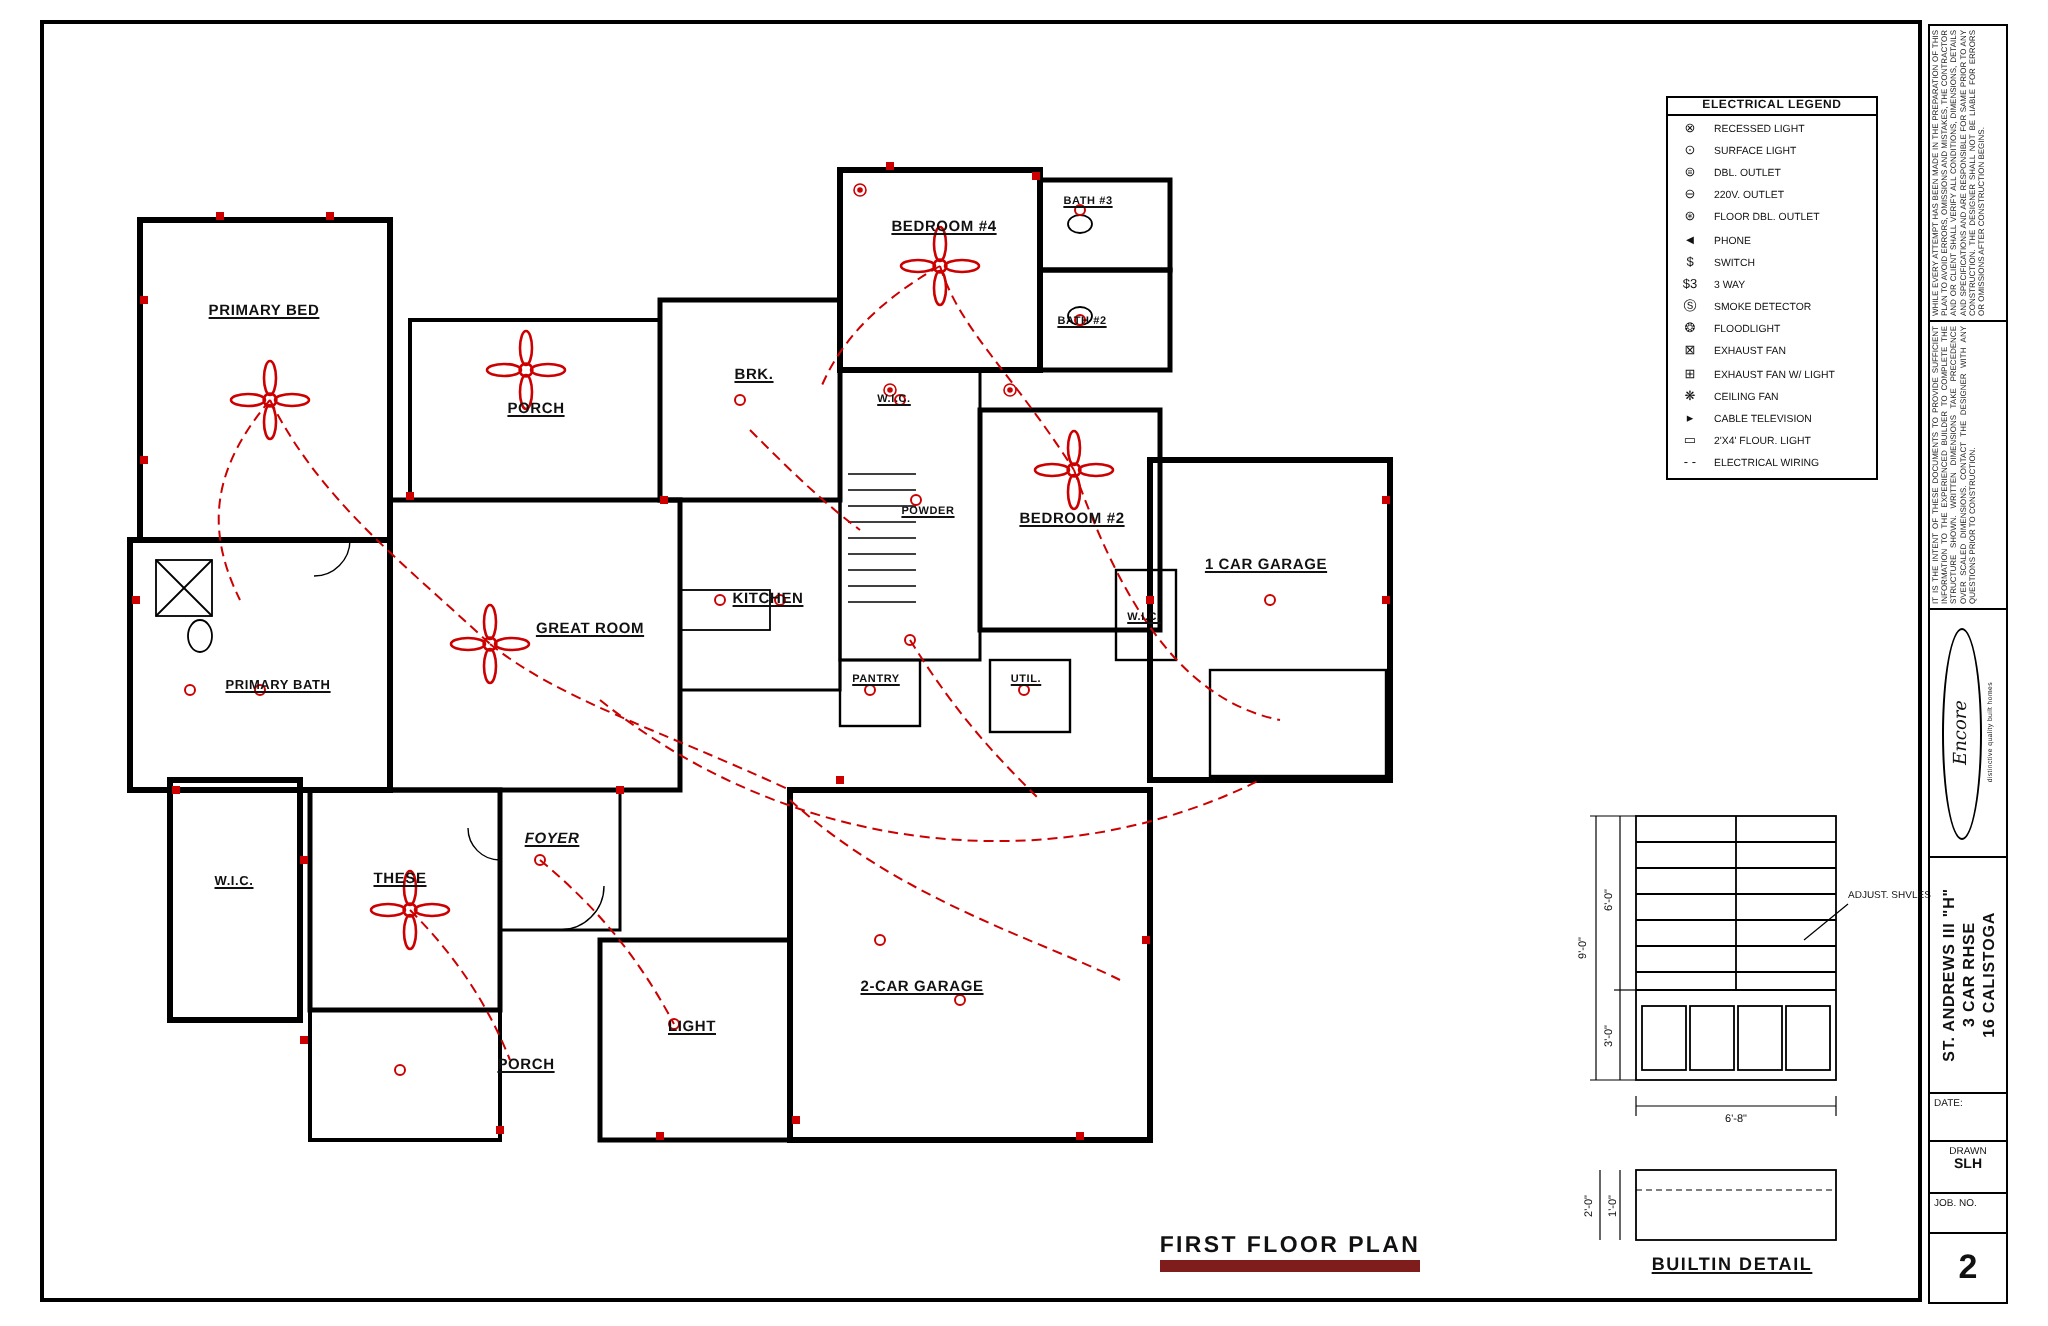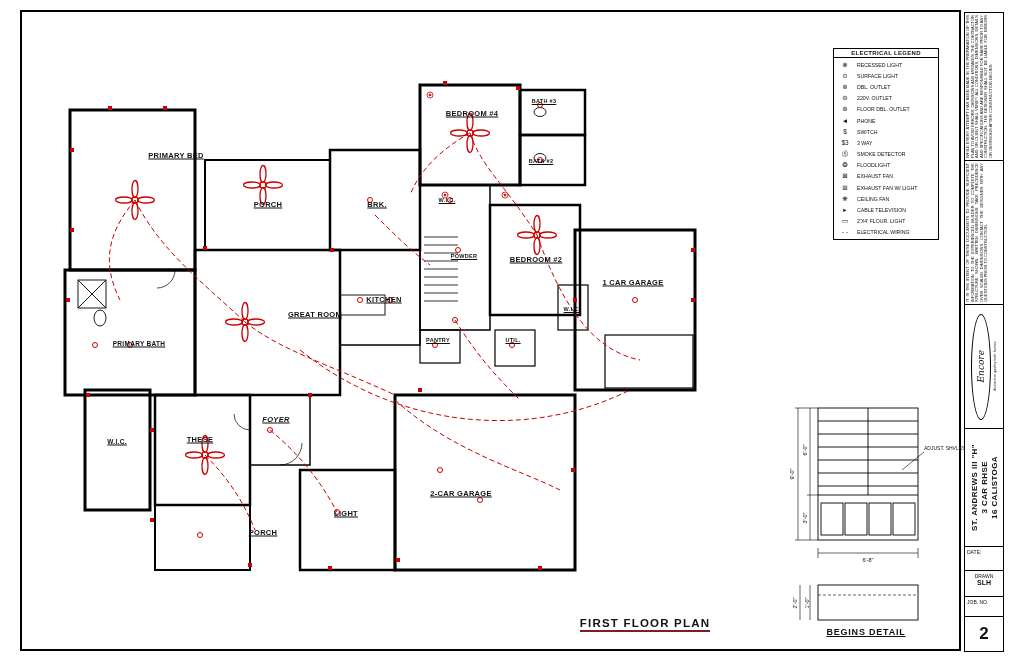--- a/index.html
+++ b/index.html
@@ -41,21 +41,21 @@
   .date-box{height:24px;font-size:5px;padding:2px;}
   .drawn-box{height:26px;text-align:center;}
   .drawn-box .lab{font-size:5px;display:block;margin-top:2px;}
   .drawn-box .val{font-size:7px;font-weight:bold;display:block;}
   .job-box{height:20px;font-size:5px;padding:2px;}
   .sheet-box{flex:1;display:flex;align-items:center;justify-content:center;
              font-size:17px;font-weight:bold;}
   
   .plan-title{position:absolute;left:556px;top:617px;width:178px;text-align:center;
               font-size:11.5px;font-weight:bold;letter-spacing:1.2px;}
-  .plan-title span{border-bottom:2px solid #7f1d1d;padding-bottom:1px;}
+  .plan-title span{border-bottom:6px solid #7f1d1d;padding-bottom:1px;}
   
   .bd-dim{position:absolute;transform:translate(-50%,-50%);font-size:5.5px;white-space:nowrap;}
   .bd-dim.vert{transform:translate(-50%,-50%) rotate(-90deg);}
   .bd-note{position:absolute;font-size:5px;line-height:5.5px;white-space:nowrap;}
   .bd-title{position:absolute;transform:translate(-50%,-50%);font-size:9px;font-weight:bold;
             letter-spacing:.8px;text-decoration:underline;white-space:nowrap;}
 </style>
 </head>
 <body>
 
@@ -225,31 +225,31 @@
       <line x1="818" y1="548" x2="818" y2="558" stroke-width="0.6"></line>
       <line x1="918" y1="548" x2="918" y2="558" stroke-width="0.6"></line>
       <line x1="902" y1="470" x2="924" y2="452" stroke-width="0.6"></line>
       <rect x="818" y="585" width="100" height="35"></rect>
       <line x1="818" y1="595" x2="918" y2="595" stroke-dasharray="3 2" stroke-width="0.6"></line>
       <line x1="800" y1="585" x2="800" y2="620" stroke-width="0.6"></line>
       <line x1="810" y1="585" x2="810" y2="620" stroke-width="0.6"></line>
     </g>
   </svg>
 
-  <span class="rl" style="left:132px;top:155px;margin-left:44px;">PRIMARY BED</span>
+  <span class="rl" style="left:132px;top:155px;">PRIMARY BED</span>
   <span class="rl" style="left:268px;top:204px;">PORCH</span>
-  <span class="rl" style="left:377px;top:204px;">BRK.</span>
+  <span class="rl" style="left:377px;top:187px;">BRK.</span>
   <span class="rl" style="left:472px;top:113px;">BEDROOM #4</span>
   <span class="rl sm" style="left:544px;top:101px;">BATH #3</span>
   <span class="rl sm" style="left:541px;top:161px;">BATH #2</span>
   <span class="rl sm" style="left:447px;top:200px;">W.I.C.</span>
   <span class="rl" style="left:536px;top:259px;">BEDROOM #2</span>
   <span class="rl sm" style="left:572px;top:309px;">W.I.C.</span>
   <span class="rl" style="left:633px;top:282px;">1 CAR GARAGE</span>
-  <span class="rl" style="left:295px;top:314px;margin-left:20px;">GREAT ROOM</span>
+  <span class="rl" style="left:295px;top:314px;">GREAT ROOM</span>
   <span class="rl" style="left:384px;top:299px;">KITCHEN</span>
   <span class="rl sm" style="left:464px;top:256px;">POWDER</span>
   <span class="rl sm" style="left:438px;top:340px;">PANTRY</span>
   <span class="rl sm" style="left:513px;top:340px;">UTIL.</span>
   <span class="rl md" style="left:139px;top:343px;">PRIMARY BATH</span>
   <span class="rl md" style="left:117px;top:441px;">W.I.C.</span>
   <span class="rl" style="left:200px;top:439px;">THESE</span>
   <span class="rl" style="left:276px;top:419px;font-style:italic;">FOYER</span>
   <span class="rl" style="left:346px;top:513px;">LIGHT</span>
   <span class="rl" style="left:263px;top:532px;">PORCH</span>
@@ -325,21 +325,21 @@
     </div>
   </div>
 
   <span class="bd-dim vert" style="left:792px;top:474px;">9'-0"</span>
   <span class="bd-dim vert" style="left:805px;top:450px;">6'-0"</span>
   <span class="bd-dim vert" style="left:805px;top:518px;">3'-0"</span>
   <span class="bd-dim" style="left:868px;top:560px;">6'-8"</span>
   <span class="bd-dim vert" style="left:795px;top:603px;">2'-0"</span>
   <span class="bd-dim vert" style="left:807px;top:603px;">1'-0"</span>
   <span class="bd-note" style="left:924px;top:446px;">ADJUST. SHVLES</span>
-  <span class="bd-title" style="left:866px;top:632px;">BEGINS DETAIL</span>
+  <span class="bd-title" style="left:866px;top:632px;">BUILTIN DETAIL</span>
 
   <div class="plan-title"><span>FIRST FLOOR PLAN</span></div>
 
   <div class="strip">
     <div class="disc">
       <span class="vtext">WHILE EVERY ATTEMPT HAS BEEN MADE IN THE PREPARATION OF THIS PLAN TO AVOID ERRORS, OMISSIONS AND MISTAKES, THE CONTRACTOR AND OR CLIENT SHALL VERIFY ALL CONDITIONS, DIMENSIONS, DETAILS AND SPECIFICATIONS AND ARE RESPONSIBLE FOR SAME PRIOR TO ANY CONSTRUCTION. THE DESIGNER SHALL NOT BE LIABLE FOR ERRORS OR OMISSIONS AFTER CONSTRUCTION BEGINS.</span>
     </div>
     <div class="disc2">
       <span class="vtext">IT IS THE INTENT OF THESE DOCUMENTS TO PROVIDE SUFFICIENT INFORMATION TO THE EXPERIENCED BUILDER TO COMPLETE THE STRUCTURE SHOWN. WRITTEN DIMENSIONS TAKE PRECEDENCE OVER SCALED DIMENSIONS. CONTACT THE DESIGNER WITH ANY QUESTIONS PRIOR TO CONSTRUCTION.</span>
     </div>

